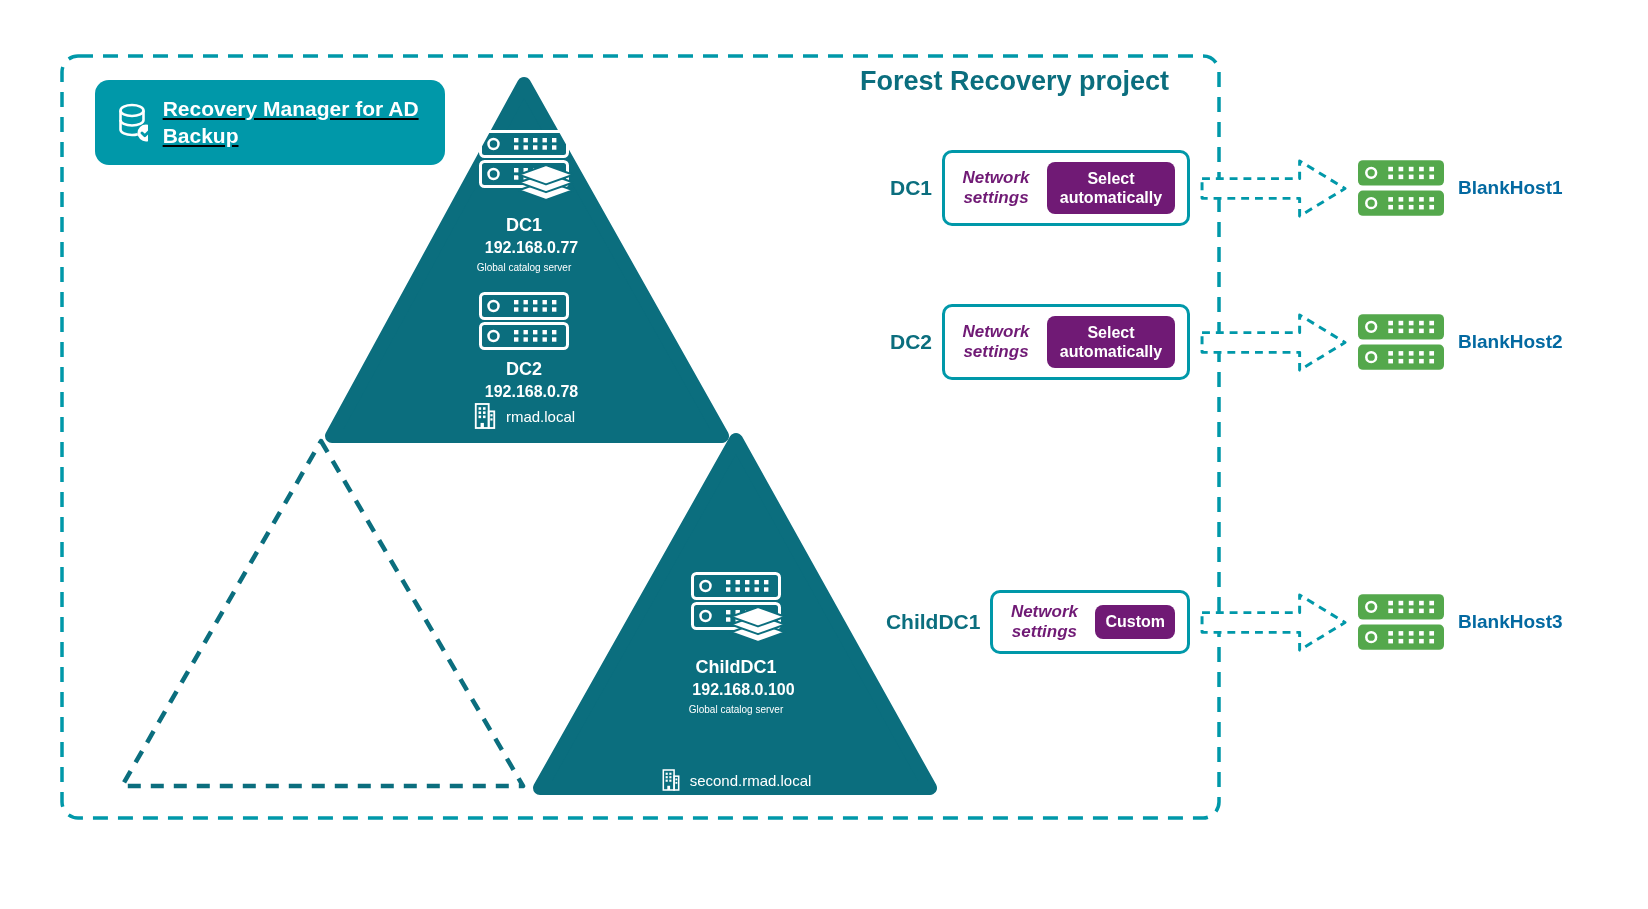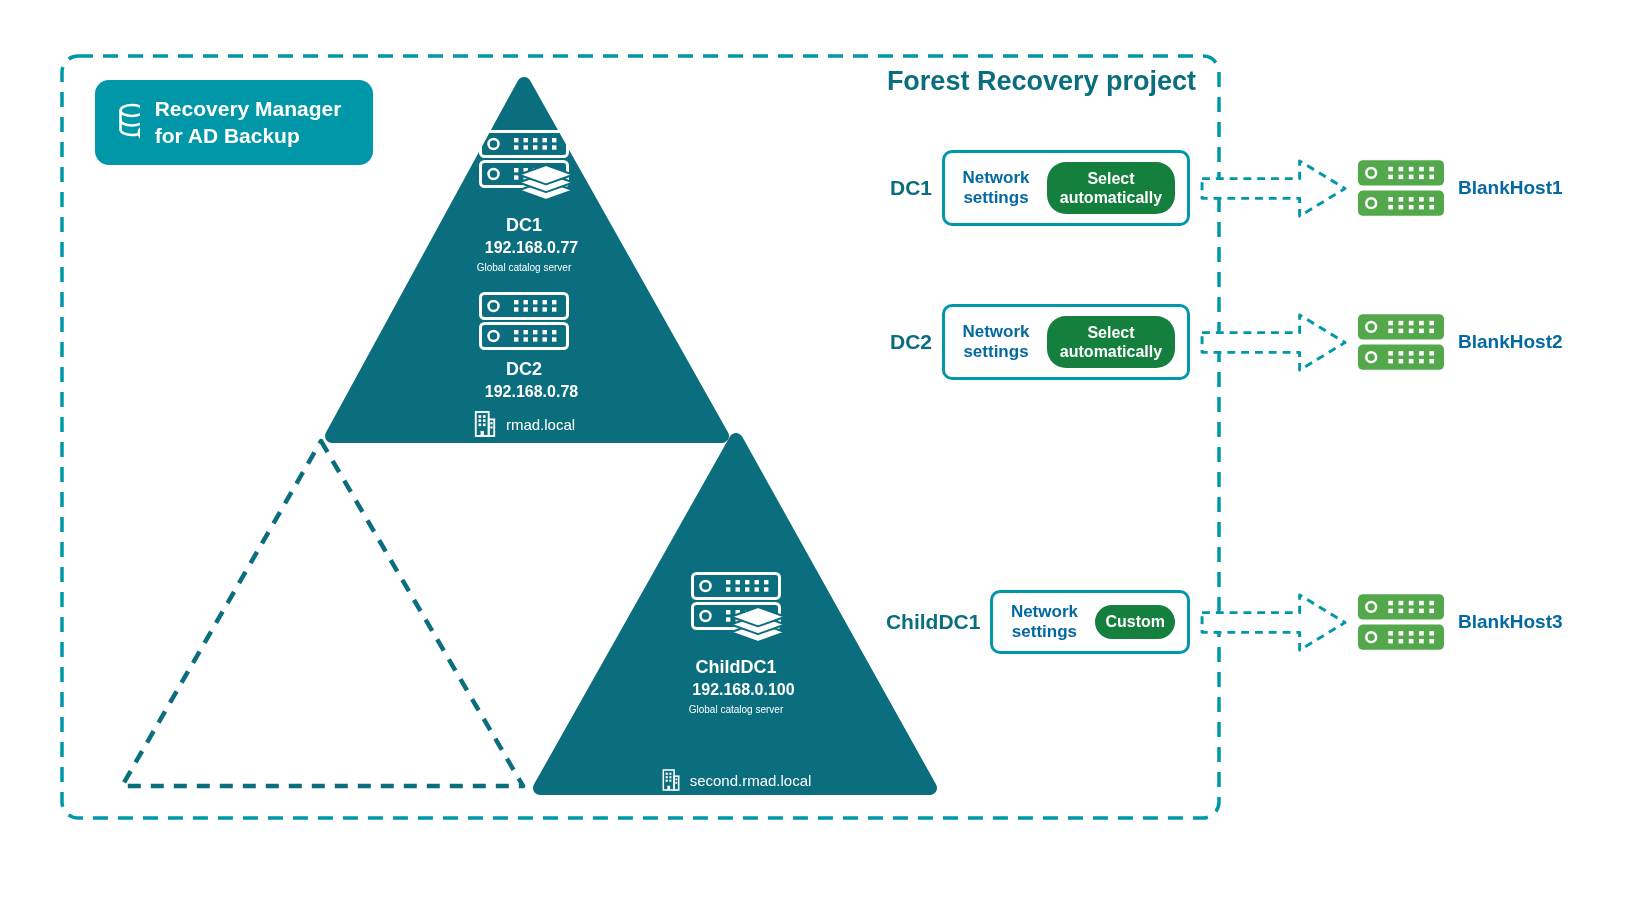--- a/index.html
+++ b/index.html
@@ -3,56 +3,56 @@
 <meta charset="utf-8">
 <style>
   html, body { margin: 0; padding: 0; background: #fff; }
   .canvas {
     position: relative; width: 1648px; height: 909px; background: #fff;
     overflow: hidden; font-family: "Liberation Sans", sans-serif;
   }
   .layer { position: absolute; left: 0; top: 0; pointer-events: none; }
 
   .badge {
-    position: absolute; left: 95px; top: 80px; width: 278px; height: 85px;
+    position: absolute; left: 95px; top: 80px; width: 350px; height: 85px;
     background: #0098A9; border-radius: 14px; display: flex; align-items: center;
-    gap: 15px; padding: 0 20px; box-sizing: border-box;
+    gap: 15px; padding: 0 20px; box-sizing: border-box; text-decoration: underline;
   }
   .badge-text { color: #fff; font-weight: bold; font-size: 21px; line-height: 1.28; }
 
   .title {
-    position: absolute; left: 860px; top: 66px; width: 336px; text-align: right;
+    position: absolute; left: 860px; top: 66px; width: 336px; text-align: left;
     color: #0B6E7E; font-weight: bold; font-size: 27px;
   }
 
   .tri-content {
     position: absolute; display: flex; flex-direction: column; align-items: center;
     color: #fff; text-align: center;
   }
   .icon-wrap { position: relative; width: 90px; height: 58px; }
   .icon-wrap.with-stack { margin-bottom: 26px; }
   .icon-wrap.plain { margin-bottom: 8px; }
   .stack { position: absolute; left: 36px; top: 30px; }
   .dc-name { font-size: 18px; font-weight: bold; line-height: 23px; }
   .dc-ip   { font-size: 16px; font-weight: bold; line-height: 21px; margin-left: 15px; }
   .dc-role { font-size: 10px; line-height: 20px; }
   .gap-md { margin-bottom: 14px; }
-  .domain-label { display: flex; align-items: center; gap: 9px; font-size: 15px; margin-top: 8px; }
+  .domain-label { display: flex; align-items: center; gap: 9px; font-size: 15px; margin-top: 0; }
   .domain-label.far { margin-top: 46px; }
 
   .recovery-row { position: absolute; left: 818px; height: 90px; display: flex; align-items: center; gap: 10px; }
   .row-left { width: 372px; display: flex; align-items: center; justify-content: flex-end; gap: 10px; }
   .row-label { color: #0B6E7E; font-weight: bold; font-size: 21px; white-space: nowrap; }
   .settings-box {
     background: #fff; border: 3px solid #0098A9; border-radius: 10px;
     display: flex; align-items: center; gap: 12px; padding: 9px 12px; box-sizing: border-box;
   }
-  .settings-label { color: #0369a1; font-weight: bold; font-size: 17px; line-height: 1.2; width: 78px; text-align: center; }
+  .settings-label { color: #701a75; font-weight: bold; font-size: 17px; line-height: 1.2; width: 78px; text-align: center; font-style: italic; }
   .settings-btn {
-    background: #15803d; color: #fff; border: none; border-radius: 19px;
+    background: #701a75; color: #fff; border: none; border-radius: 8px;
     font-family: inherit; font-weight: bold; font-size: 16px; line-height: 1.2;
     padding: 7px 10px; cursor: pointer;
   }
   .btn-wide { width: 128px; }
   .target-label { color: #0369a1; font-weight: bold; font-size: 19px; white-space: nowrap; margin-left: 4px; }
 </style>
 </head>
 <body>
 
 <div class="canvas">

